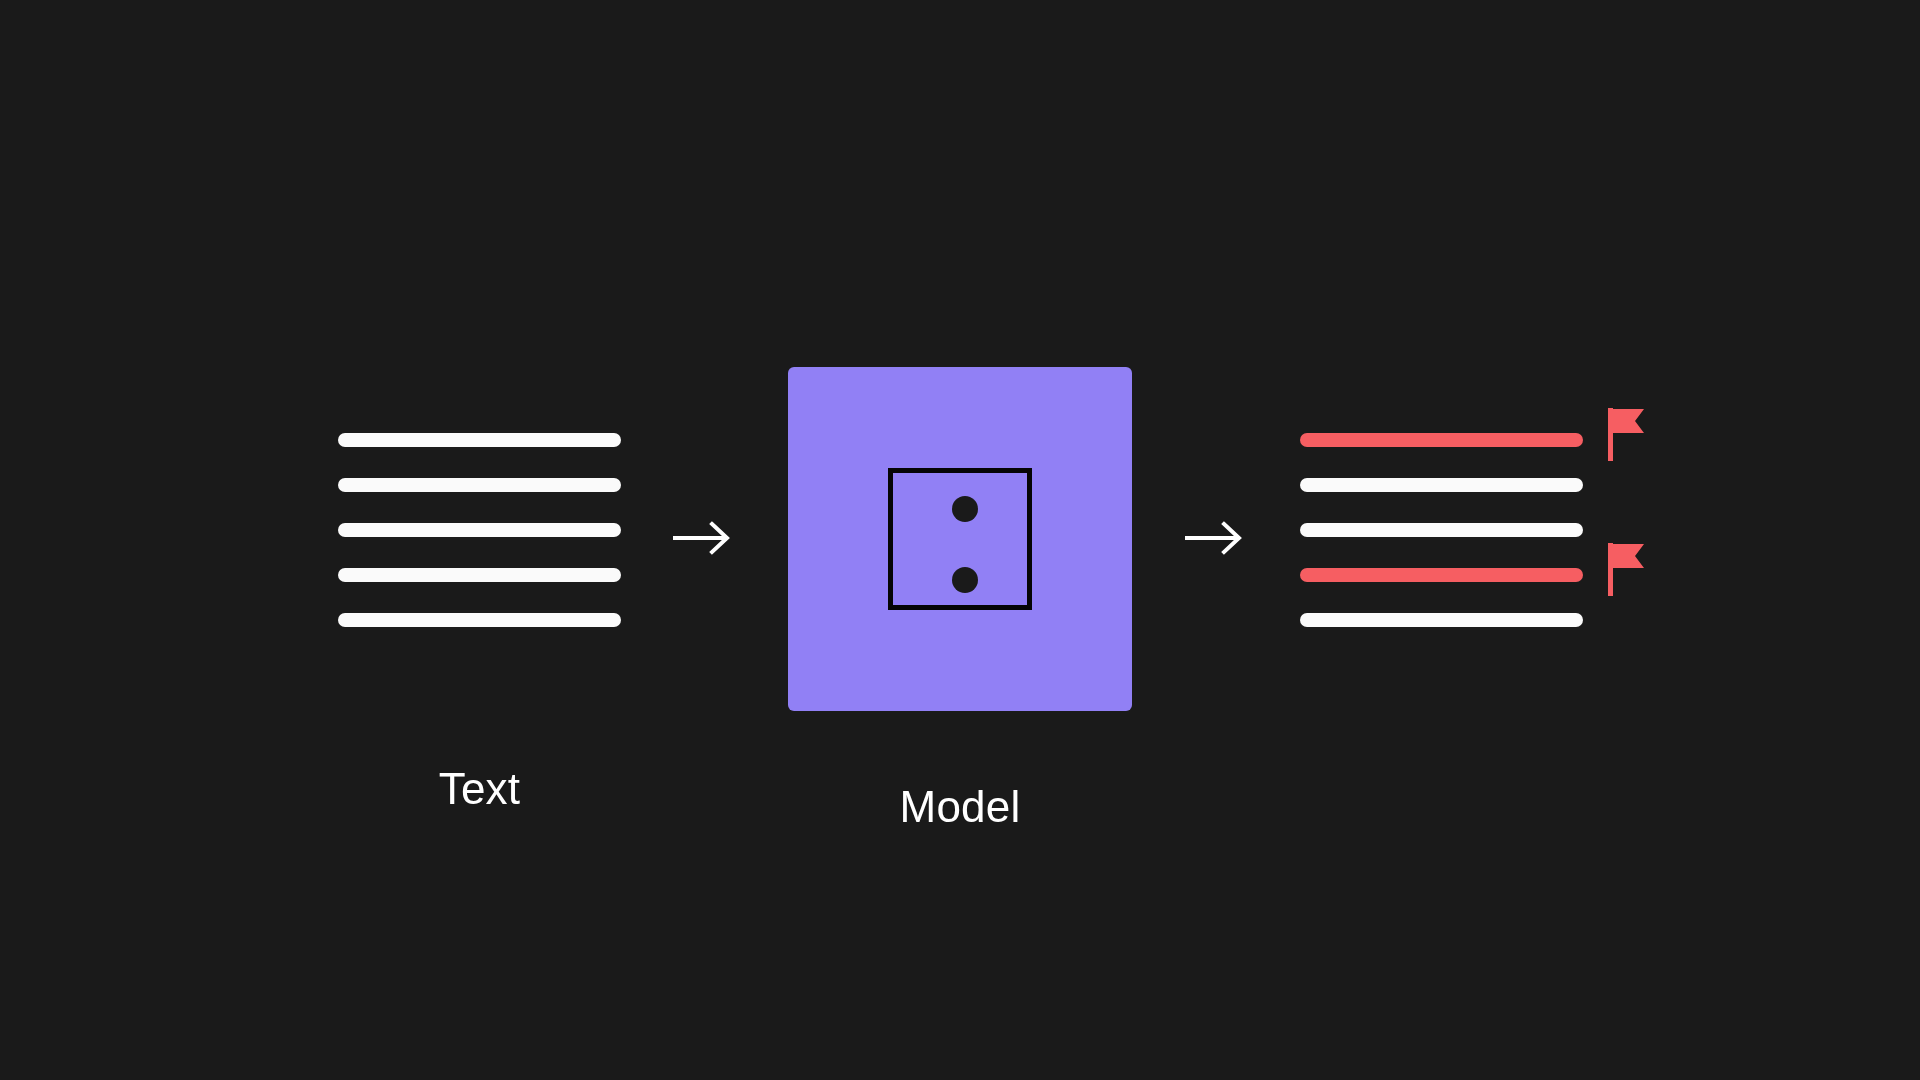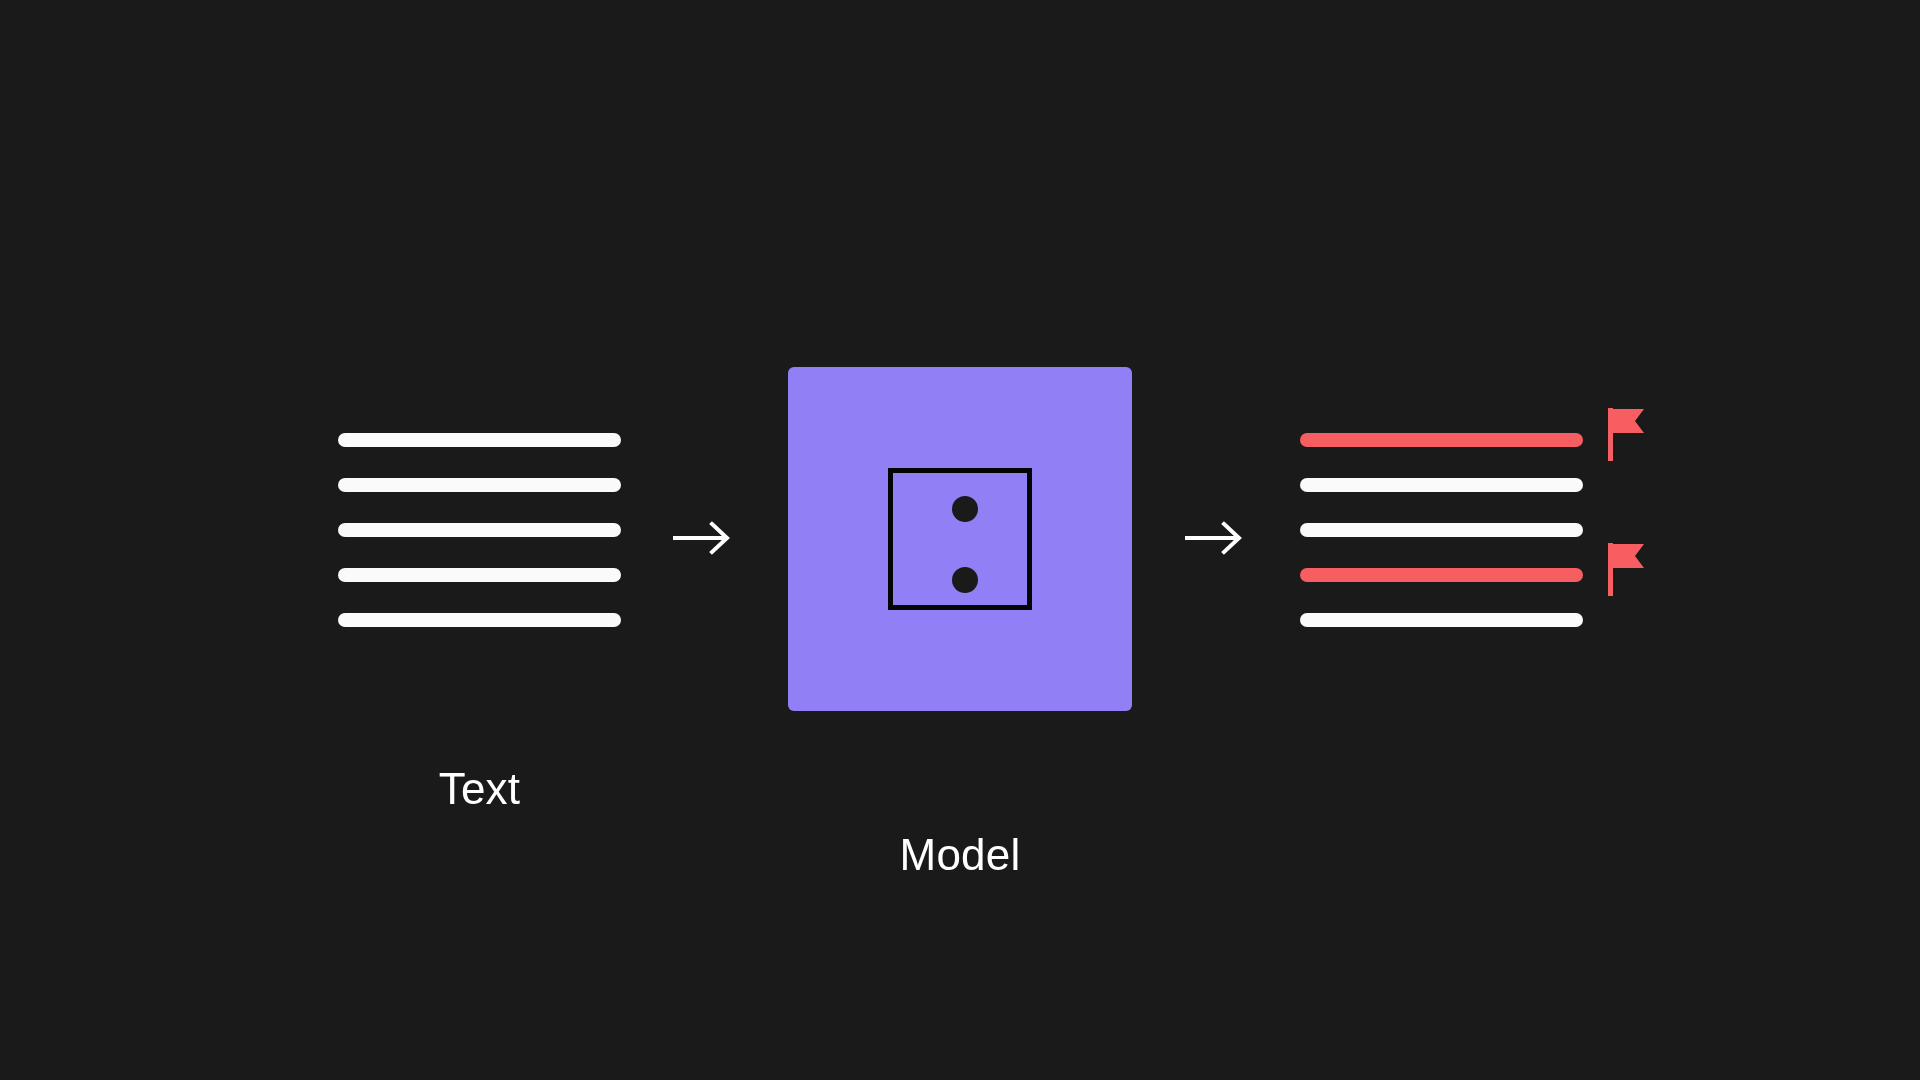--- a/index.html
+++ b/index.html
@@ -65,21 +65,20 @@
     height: 34px;
   }
   #arrow-1 { left: 672px; top: 521px; }
   #arrow-2 { left: 1184px; top: 521px; }
   .arrow svg { display: block; width: 100%; height: 100%; }
 
   
   #model-stage {
     left: 788px;
     top: 367px;
-    gap: 48px;
   }
   .model-box {
     position: relative;
     width: 344px;
     height: 344px;
     border-radius: 6px;
     background: #9180f5;
   }
   .model-inner-square {
     position: absolute;

